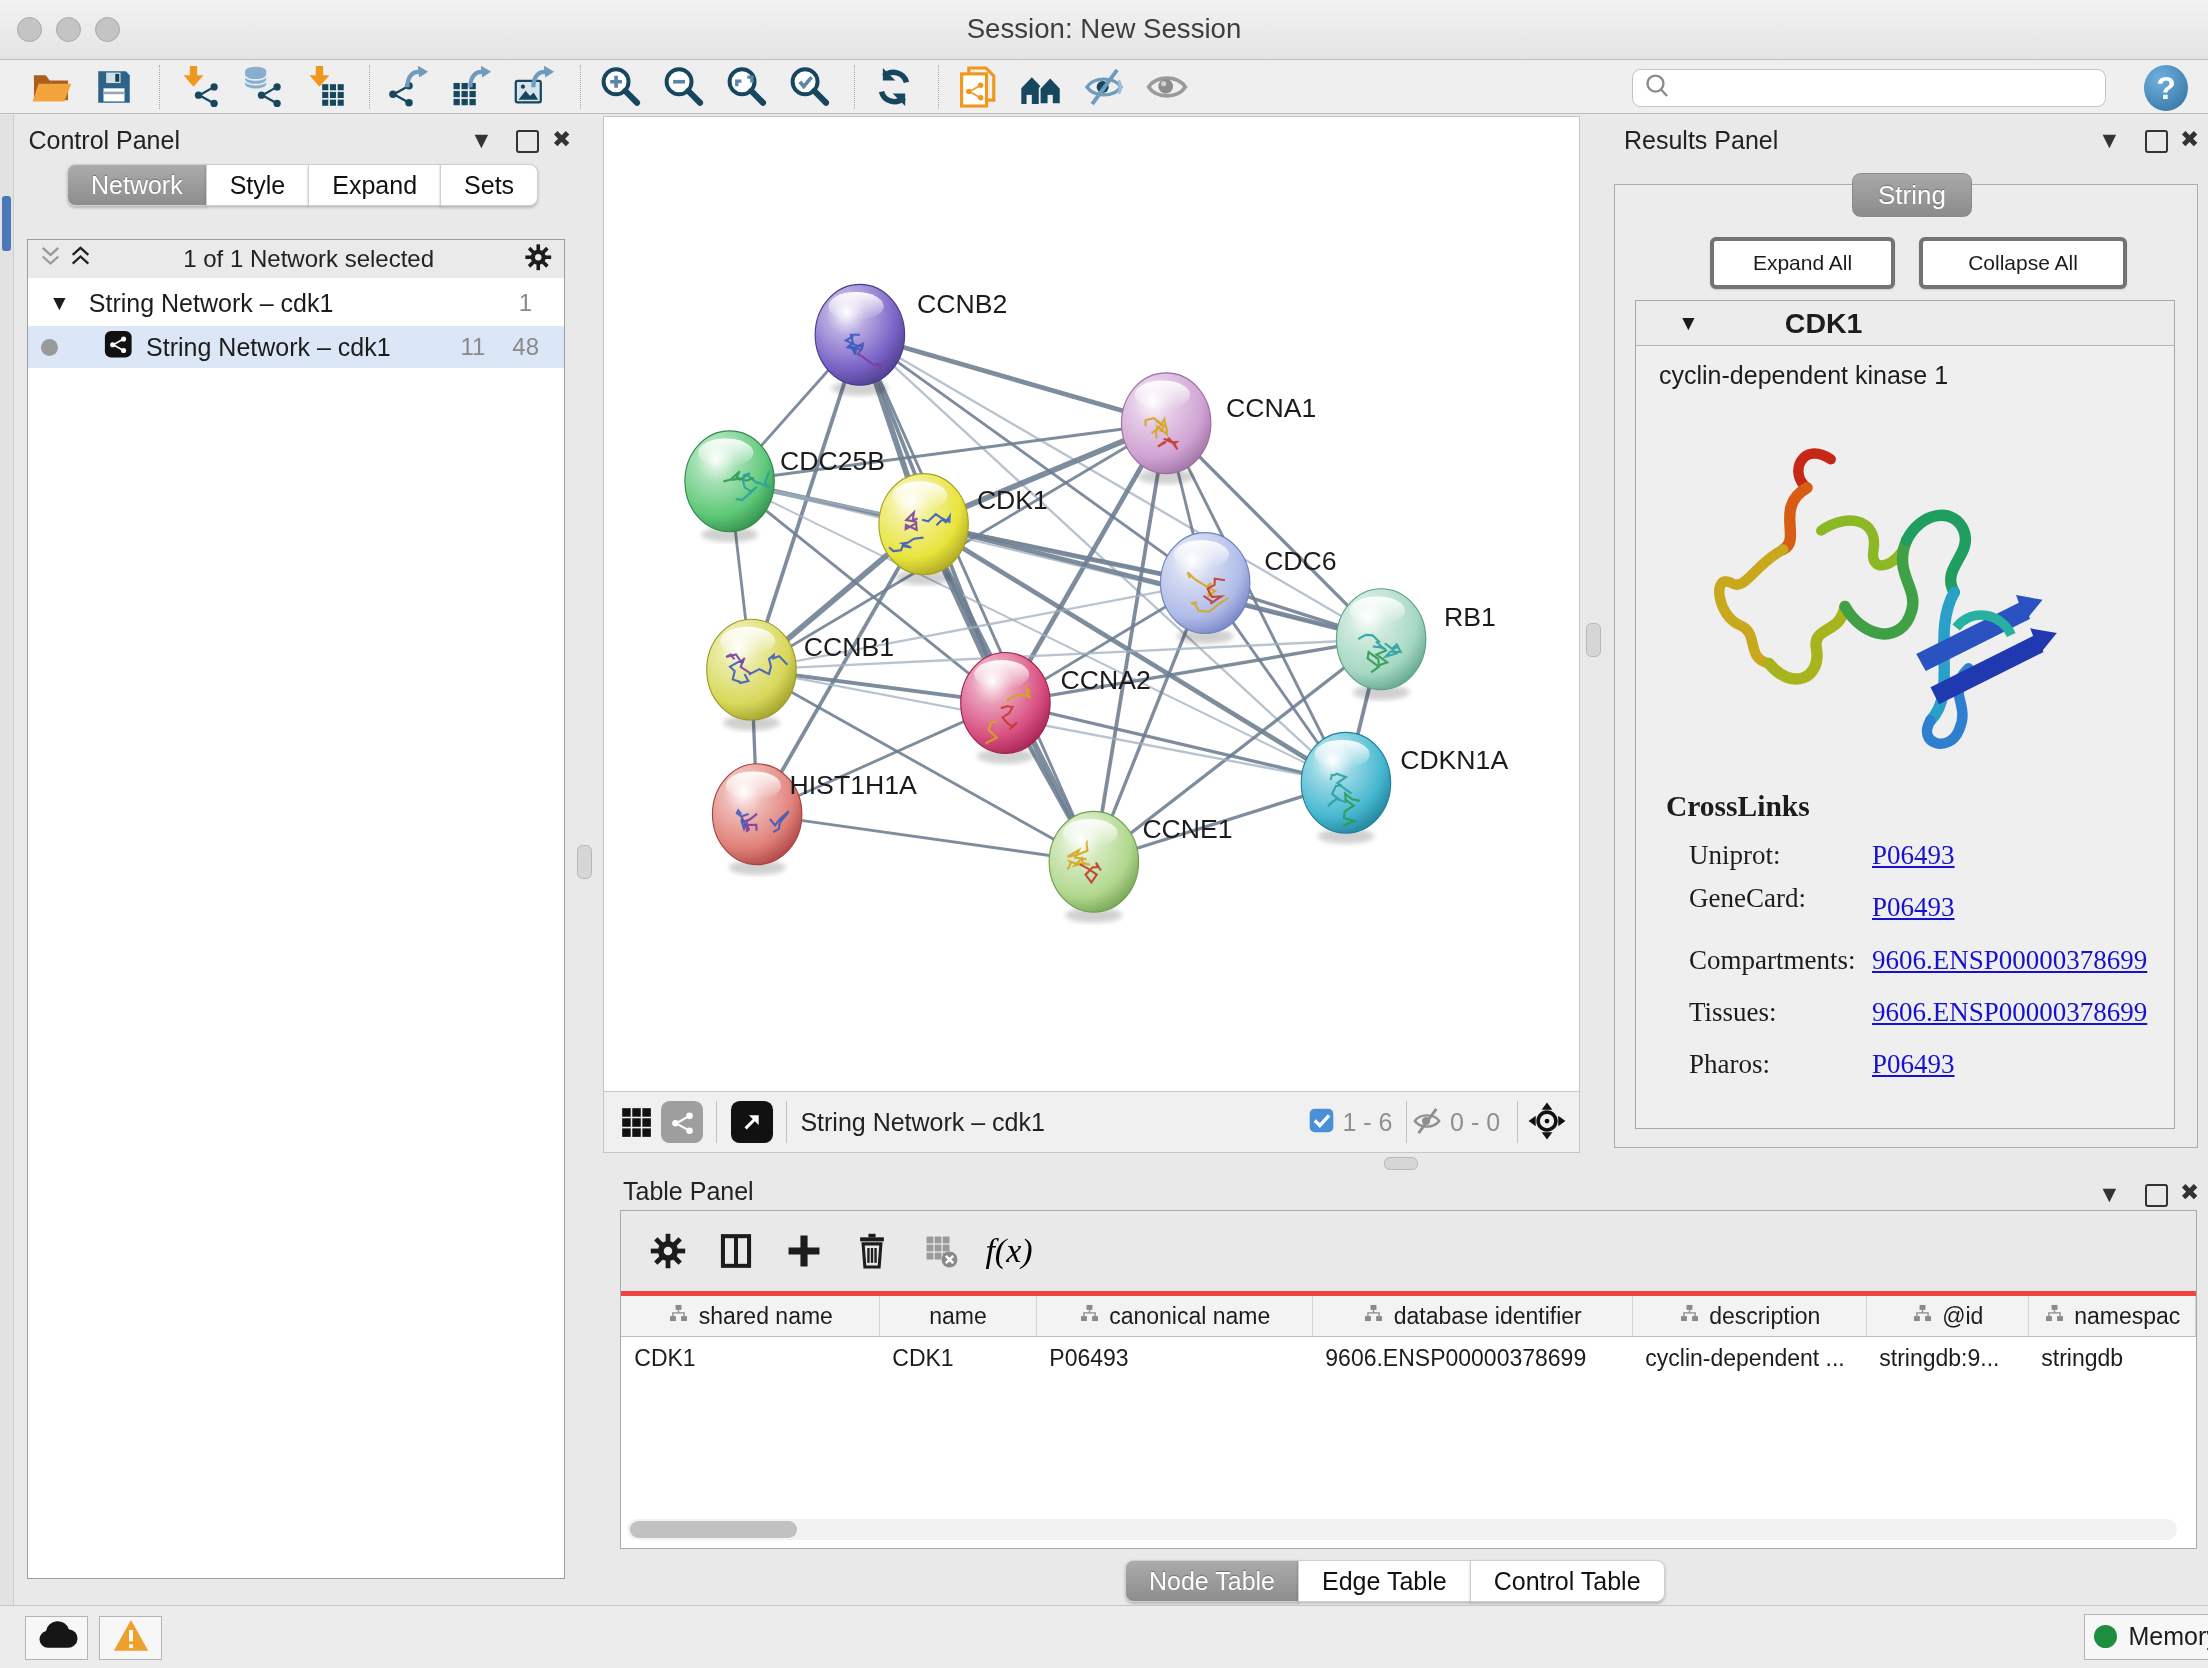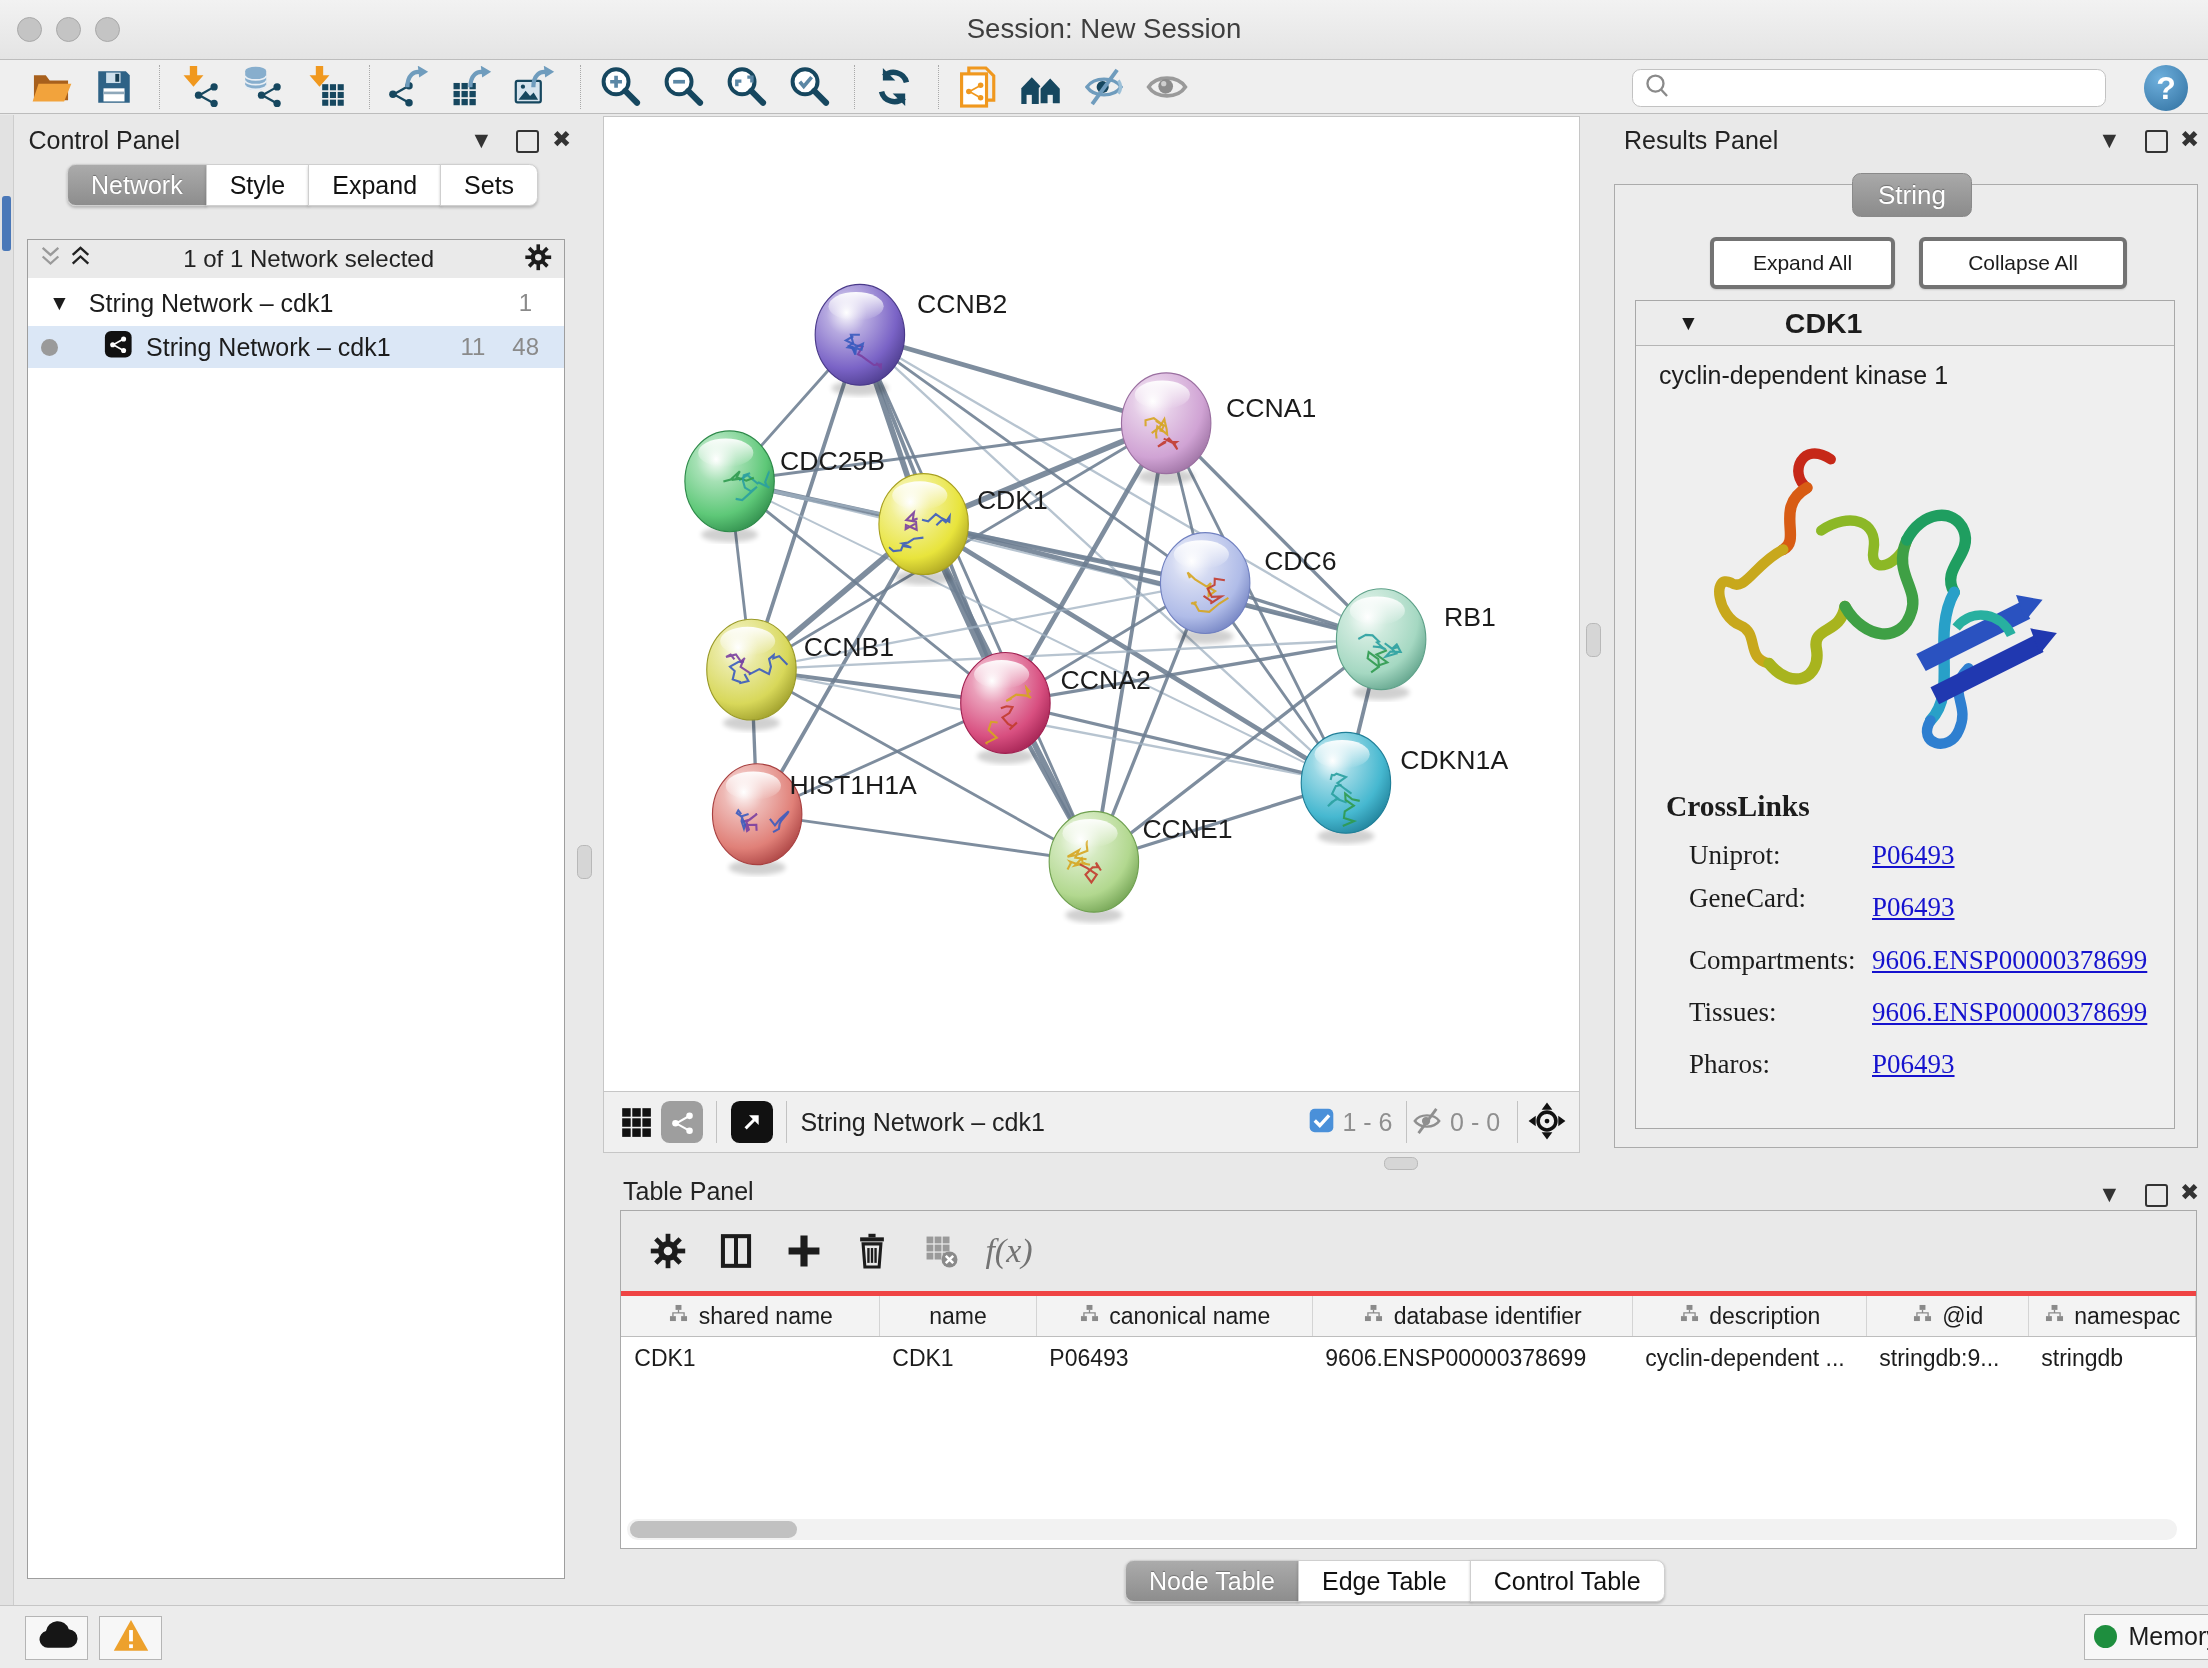--- a/index.html
+++ b/index.html
@@ -60,21 +60,21 @@
   #rp-gene{font-size:28.5px;font-weight:bold;margin-left:86px;}
   #rp-desc{font-size:25px;margin:15px 0 0 23px;}
   .xl{font-family:"Liberation Serif","DejaVu Serif",serif;}
   #xl-title{font-size:29.5px;font-weight:bold;margin:0 0 0 30px;}
   .xl-row{position:absolute;left:53px;font-size:27px;}
   .xl-link{position:absolute;left:236px;color:#1512ce;text-decoration:underline;font-size:27px;}
   
   #tp-box{left:620px;top:1210px;width:1577px;height:339px;background:#fff;border:1.9px solid #a9a9a9;box-sizing:border-box;}
   #tp-toolbar{height:80px;background:#e9e9e9;display:flex;align-items:center;padding-left:19px;}
   .tp-ic{width:55px;height:49px;display:flex;align-items:center;justify-content:center;margin-right:13.3px;}
-  #fx{font-family:"Liberation Serif","DejaVu Serif",serif;font-style:italic;font-size:34px;color:#737373;}
+  #fx{font-family:"Liberation Serif","DejaVu Serif",serif;font-style:italic;font-size:34px;color:#000000;}
   #tbl-head{display:flex;height:40px;background:#f3f3f3;border-top:5px solid #ef4444;border-bottom:1.9px solid #bdbdbd;justify-content:flex-end;}
   .th{display:flex;align-items:center;justify-content:center;font-size:23px;color:#1c1c1c;
       border-right:1px solid #d4d4d4;box-sizing:border-box;overflow:hidden;white-space:nowrap;gap:9.5px;}
   #tbl-rows .td{display:inline-flex;align-items:center;padding-left:13.3px;font-size:23px;height:42px;
       box-sizing:border-box;overflow:hidden;white-space:nowrap;}
   #hscroll{position:absolute;left:5.7px;bottom:7.6px;width:1550px;height:21px;background:#f2f2f2;border-radius:10.5px;}
   #hthumb{position:absolute;left:3.8px;top:1.9px;width:167px;height:17px;background:#c1c1c1;border-radius:8.6px;}
   
   #statusbar{left:0;top:1605px;width:2208px;height:63px;background:#ececec;border-top:1px solid #c6c6c6;}
   .sb-btn{position:absolute;top:9.5px;width:61px;height:42px;background:#f7f7f7;border:1.9px solid #b5b5b5;

